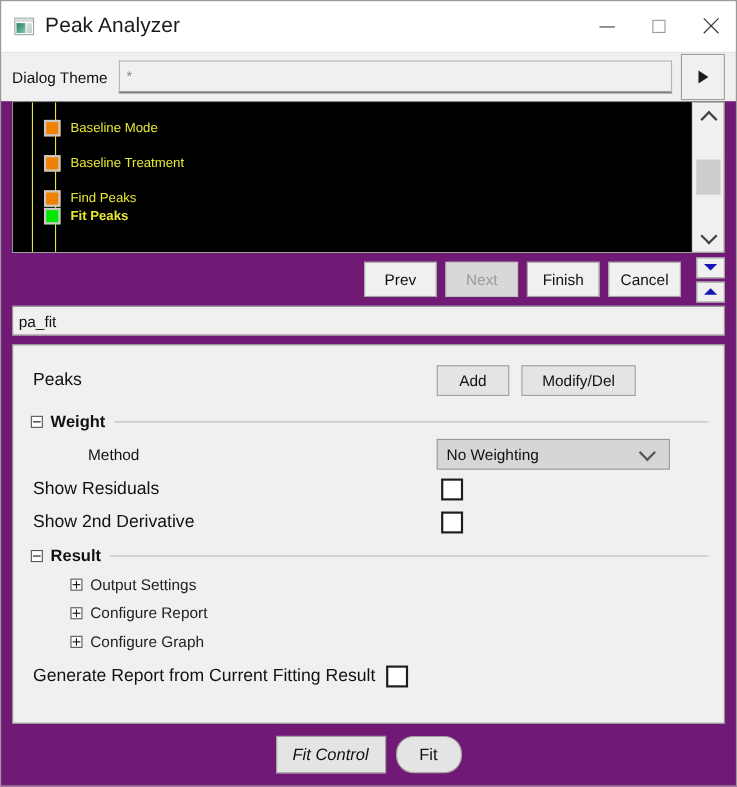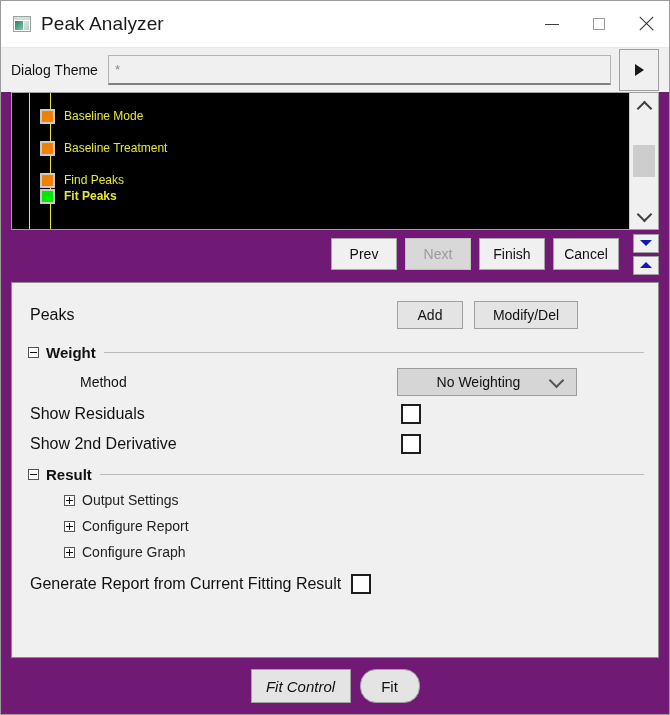--- a/index.html
+++ b/index.html
@@ -402,29 +402,28 @@
 
   .method-row { height: 34px; }
   .method-label {
     font-size: 14px;
     color: #111;
     margin-left: 58px;
   }
   .combo {
     position: absolute;
     left: 375px;
-    width: 180px;
+    width: 212px;
     height: 28px;
     background: #d6d6d6;
     border: 1px solid #9a9a9a;
     box-sizing: border-box;
     display: flex;
     align-items: center;
     cursor: default;
-    text-align: center;
   }
   .combo-text {
     flex: 1 1 auto;
     font-size: 14px;
     color: #111;
     padding-left: 8px;
   }
   .combo-chev {
     width: 9px; height: 9px;
     border-left: 2px solid #555;
@@ -583,20 +582,21 @@
     <div class="spin-col">
       <div class="spin-btn">
         <div class="tri-down"></div>
       </div>
       <div class="spin-btn">
         <div class="tri-up"></div>
       </div>
     </div>
   </div>
 
+  <input class="name-field" type="text" value="pa_fit" style="">
 
   <div class="panel">
 
     <div class="row peaks-row">
       <div class="peaks-label">Peaks</div>
       <div class="peaks-btns">
         <button class="pbtn add">Add</button>
         <button class="pbtn mod">Modify/Del</button>
       </div>
     </div>

